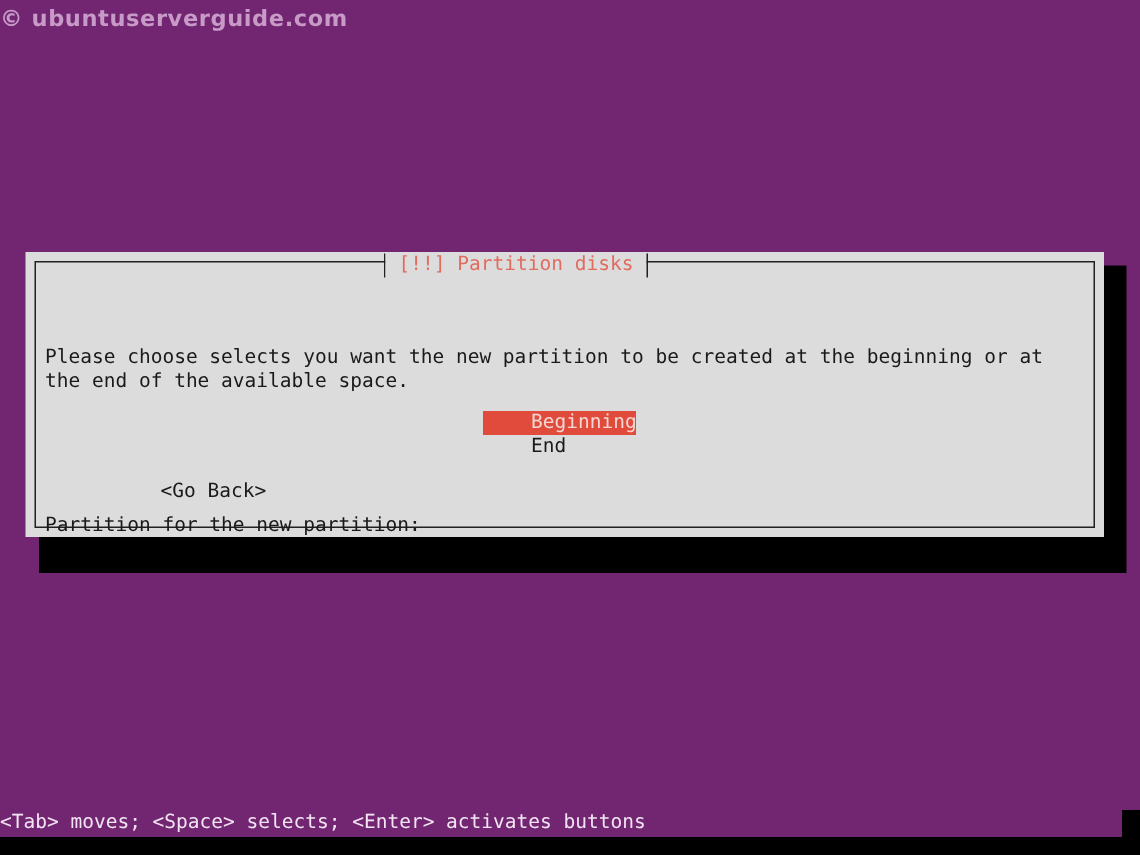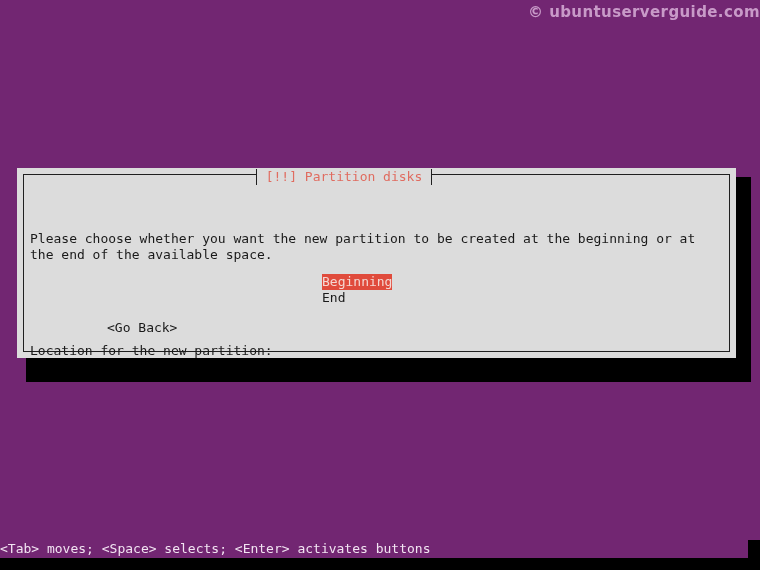--- a/index.html
+++ b/index.html
@@ -14,21 +14,21 @@
     overflow: hidden;
     position: relative;
   }
 
   
   .watermark {
     position: absolute;
     top: 3px;
     left: 0;
     width: 100%;
-    text-align: right;
+    text-align: left;
     font-family: "DejaVu Sans", "Liberation Sans", sans-serif;
     font-weight: bold;
     font-size: 15px;
     letter-spacing: 0.4px;
     color: #c89ac8;
     user-select: none;
   }
 
   
   .dialog-shadow {
@@ -116,20 +116,21 @@
     position: absolute;
     left: 322px;
     top: 274px;
     font-size: 13px;
     line-height: 16px;
     color: #1a1a1a;
   }
   .option {
     white-space: pre;
     display: inline-block;
+    padding-left: 32px;
   }
   .option-row { height: 16px; }
   .option.selected {
     background: #e04b3c;
     color: #f4d7d2;
   }
 
   
   .go-back {
     position: absolute;
@@ -184,23 +185,23 @@
 
 <div class="title-wrap">
   <div class="title-bar">
     <span class="title-tick"></span>
     <span class="title-text">[!!] Partition disks</span>
     <span class="title-tick"></span>
   </div>
 </div>
 
 <div class="dialog-body">
-  <p class="para">Please choose whether you want the new partition to be created at the beginning or at the end of the available space.</p>
+  <p class="para">Please choose selects you want the new partition to be created at the beginning or at the end of the available space.</p>
   <div class="spacer"></div>
-  <p class="para">Location for the new partition:</p>
+  <p class="para">Partition for the new partition:</p>
 </div>
 
 <div class="options">
   <div class="option-row">
     <span class="option selected">Beginning</span>
   </div>
   <div class="option-row">
     <span class="option">End</span>
   </div>
 </div>

